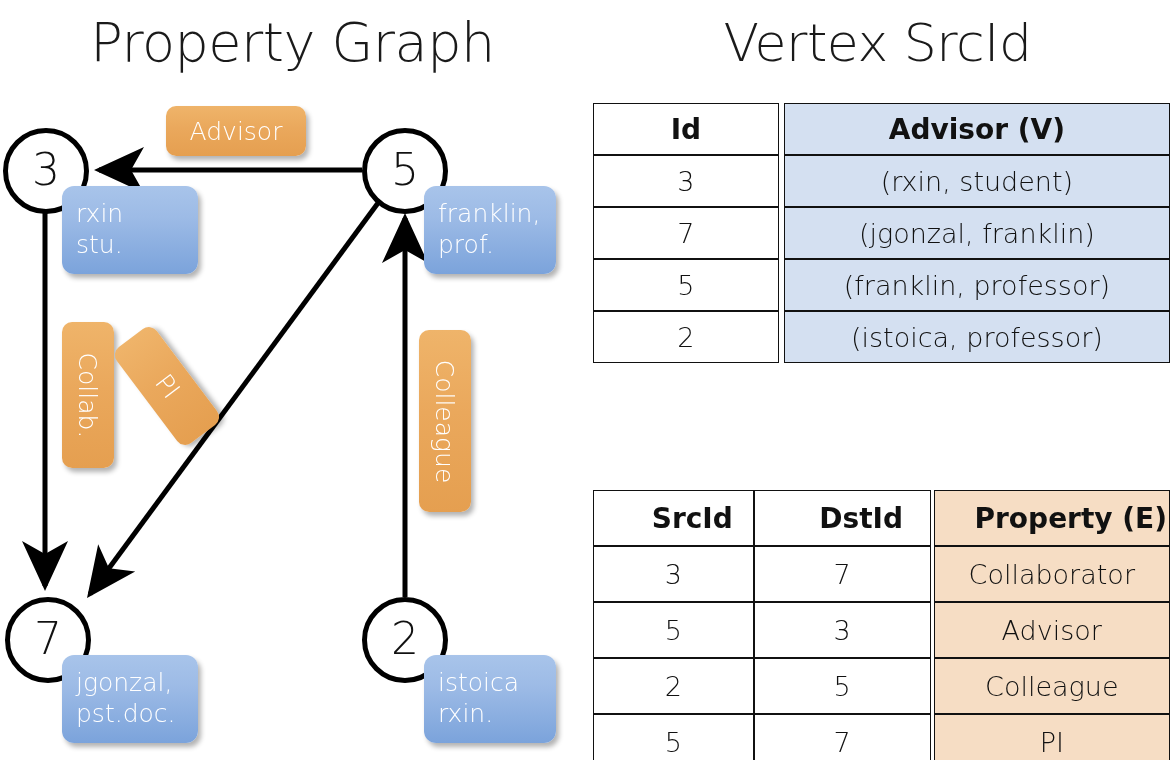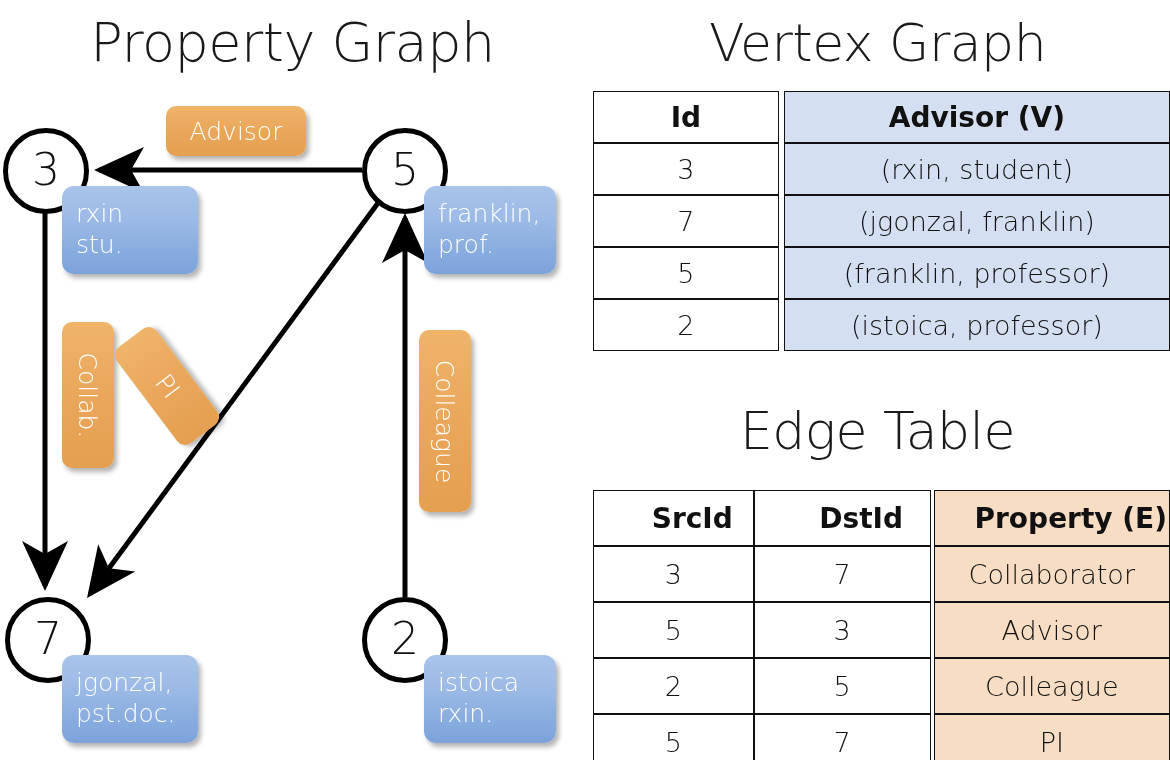--- a/index.html
+++ b/index.html
@@ -78,43 +78,42 @@
     font-family:"DejaVu Sans", sans-serif;
     font-weight:300;
     color:#111;
     text-align:center;
     vertical-align:middle;
     padding:0;
   }
   .tbl .hdr{font-weight:700;}
   .colgap{border:none !important;width:5px;padding:0 !important;background:#fff;}
 
-  #vertex-table{left:593px;top:91px;border-radius:27px;}
+  #vertex-table{left:593px;top:103px;border-radius:27px;}
   #vertex-table td{height:50px;font-size:27px;}
   #vertex-table .c-id{width:185px;background:#ffffff;}
   #vertex-table .c-prop{width:386px;background:#d4e0f1;}
   #vertex-table .hdr{font-size:28px;}
 
   #edge-table{left:593px;top:490px;}
   #edge-table td{height:54px;font-size:27px;}
   #edge-table .c-src{width:150px;background:#ffffff;}
   #edge-table .c-dst{width:177px;background:#ffffff;}
   #edge-table .c-prop{width:240px;background:#f6ddc4;}
   #edge-table .hdr{font-size:28px;padding-left:38px;}
 </style>
 </head>
 <body>
 
 <div class="stage">
 
   <div class="title" id="title-property-graph">Property Graph</div>
 
-  <div class="title" id="title-vertex-table">Vertex Graph</div>
-
-  <div class="title" id="title-edge-table">Edge Table</div>
+  <div class="title" id="title-vertex-table">Vertex SrcId</div>
+
 
   <svg id="graph-svg" viewBox="0 0 585 760">
     <defs>
       <marker id="ah" markerWidth="11" markerHeight="11" refX="9" refY="5.0" orient="auto" markerUnits="strokeWidth">
         <path d="M0,0.4 L10,5 L0,9.6 L2.6,5 Z" fill="#000"></path>
       </marker>
     </defs>
 
     <line x1="362" y1="170" x2="99" y2="170" stroke="#000" stroke-width="5" marker-end="url(#ah)"></line>
 

